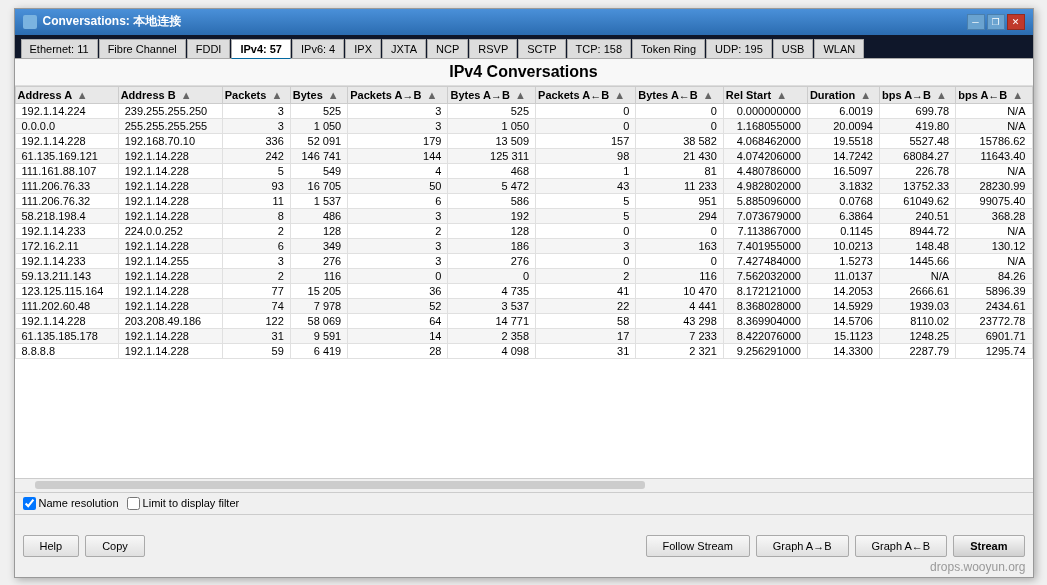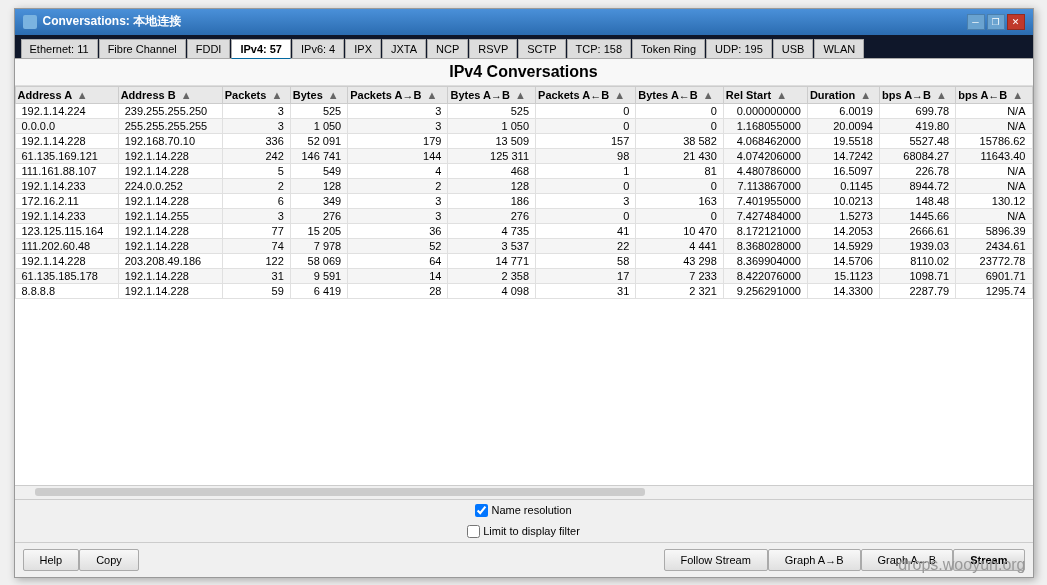--- a/index.html
+++ b/index.html
@@ -146,50 +146,49 @@
       display: flex;
       align-items: center;
     }
     .bottom-bar {
       padding: 4px 8px;
       background: #f0f0f0;
       border-top: 1px solid #ccc;
       display: flex;
       align-items: center;
       gap: 8px;
-      flex-direction: column;
     }
     .checkbox-label {
       display: flex;
       align-items: center;
       gap: 3px;
       cursor: pointer;
     }
     .btn-row {
-      padding: 6px 8px;
+      padding: 20px 8px;
       background: #f0f0f0;
       border-top: 1px solid #ccc;
       display: flex;
-      gap: 0;
+      gap: 6px;
       align-items: center;
     }
     .btn {
       padding: 4px 16px;
       background: linear-gradient(to bottom, #f8f8f8, #e0e0e0);
       border: 1px solid #aaa;
       cursor: pointer;
       font-size: 11px;
       border-radius: 2px;
     }
     .btn-spacer { flex: 1; }
     .watermark {
       position: absolute;
       bottom: 4px;
       right: 8px;
-      font-size: 16px;
+      font-size: 12px;
       color: #999;
     }
     .window-wrap {
       position: relative;
     }
   </style>
 </head>
 <body>
 
 <div class="window-wrap">
@@ -310,20 +309,62 @@
                 <td class="num">4</td>
                 <td class="num">468</td>
                 <td class="num">1</td>
                 <td class="num">81</td>
                 <td class="num">4.480786000</td>
                 <td class="num">16.5097</td>
                 <td class="num">226.78</td>
                 <td class="num">N/A</td>
               </tr>
               <tr>
+                <td>111.206.76.33</td>
+                <td>192.1.14.228</td>
+                <td class="num">93</td>
+                <td class="num">16 705</td>
+                <td class="num">50</td>
+                <td class="num">5 472</td>
+                <td class="num">43</td>
+                <td class="num">11 233</td>
+                <td class="num">4.982802000</td>
+                <td class="num">3.1832</td>
+                <td class="num">13752.33</td>
+                <td class="num">28230.99</td>
+              </tr>
+              <tr>
+                <td>111.206.76.32</td>
+                <td>192.1.14.228</td>
+                <td class="num">11</td>
+                <td class="num">1 537</td>
+                <td class="num">6</td>
+                <td class="num">586</td>
+                <td class="num">5</td>
+                <td class="num">951</td>
+                <td class="num">5.885096000</td>
+                <td class="num">0.0768</td>
+                <td class="num">61049.62</td>
+                <td class="num">99075.40</td>
+              </tr>
+              <tr>
+                <td>58.218.198.4</td>
+                <td>192.1.14.228</td>
+                <td class="num">8</td>
+                <td class="num">486</td>
+                <td class="num">3</td>
+                <td class="num">192</td>
+                <td class="num">5</td>
+                <td class="num">294</td>
+                <td class="num">7.073679000</td>
+                <td class="num">6.3864</td>
+                <td class="num">240.51</td>
+                <td class="num">368.28</td>
+              </tr>
+              <tr>
                 <td>192.1.14.233</td>
                 <td>224.0.0.252</td>
                 <td class="num">2</td>
                 <td class="num">128</td>
                 <td class="num">2</td>
                 <td class="num">128</td>
                 <td class="num">0</td>
                 <td class="num">0</td>
                 <td class="num">7.113867000</td>
                 <td class="num">0.1145</td>
@@ -350,20 +391,34 @@
                 <td class="num">3</td>
                 <td class="num">276</td>
                 <td class="num">3</td>
                 <td class="num">276</td>
                 <td class="num">0</td>
                 <td class="num">0</td>
                 <td class="num">7.427484000</td>
                 <td class="num">1.5273</td>
                 <td class="num">1445.66</td>
                 <td class="num">N/A</td>
+              </tr>
+              <tr>
+                <td>59.13.211.143</td>
+                <td>192.1.14.228</td>
+                <td class="num">2</td>
+                <td class="num">116</td>
+                <td class="num">0</td>
+                <td class="num">0</td>
+                <td class="num">2</td>
+                <td class="num">116</td>
+                <td class="num">7.562032000</td>
+                <td class="num">11.0137</td>
+                <td class="num">N/A</td>
+                <td class="num">84.26</td>
               </tr>
               <tr>
                 <td>123.125.115.164</td>
                 <td>192.1.14.228</td>
                 <td class="num">77</td>
                 <td class="num">15 205</td>
                 <td class="num">36</td>
                 <td class="num">4 735</td>
                 <td class="num">41</td>
                 <td class="num">10 470</td>
@@ -404,21 +459,21 @@
                 <td>61.135.185.178</td>
                 <td>192.1.14.228</td>
                 <td class="num">31</td>
                 <td class="num">9 591</td>
                 <td class="num">14</td>
                 <td class="num">2 358</td>
                 <td class="num">17</td>
                 <td class="num">7 233</td>
                 <td class="num">8.422076000</td>
                 <td class="num">15.1123</td>
-                <td class="num">1098.71</td>
+                <td class="num">1248.25</td>
                 <td class="num">6901.71</td>
               </tr>
               <tr>
                 <td>8.8.8.8</td>
                 <td>192.1.14.228</td>
                 <td class="num">59</td>
                 <td class="num">6 419</td>
                 <td class="num">28</td>
                 <td class="num">4 098</td>
                 <td class="num">31</td>

